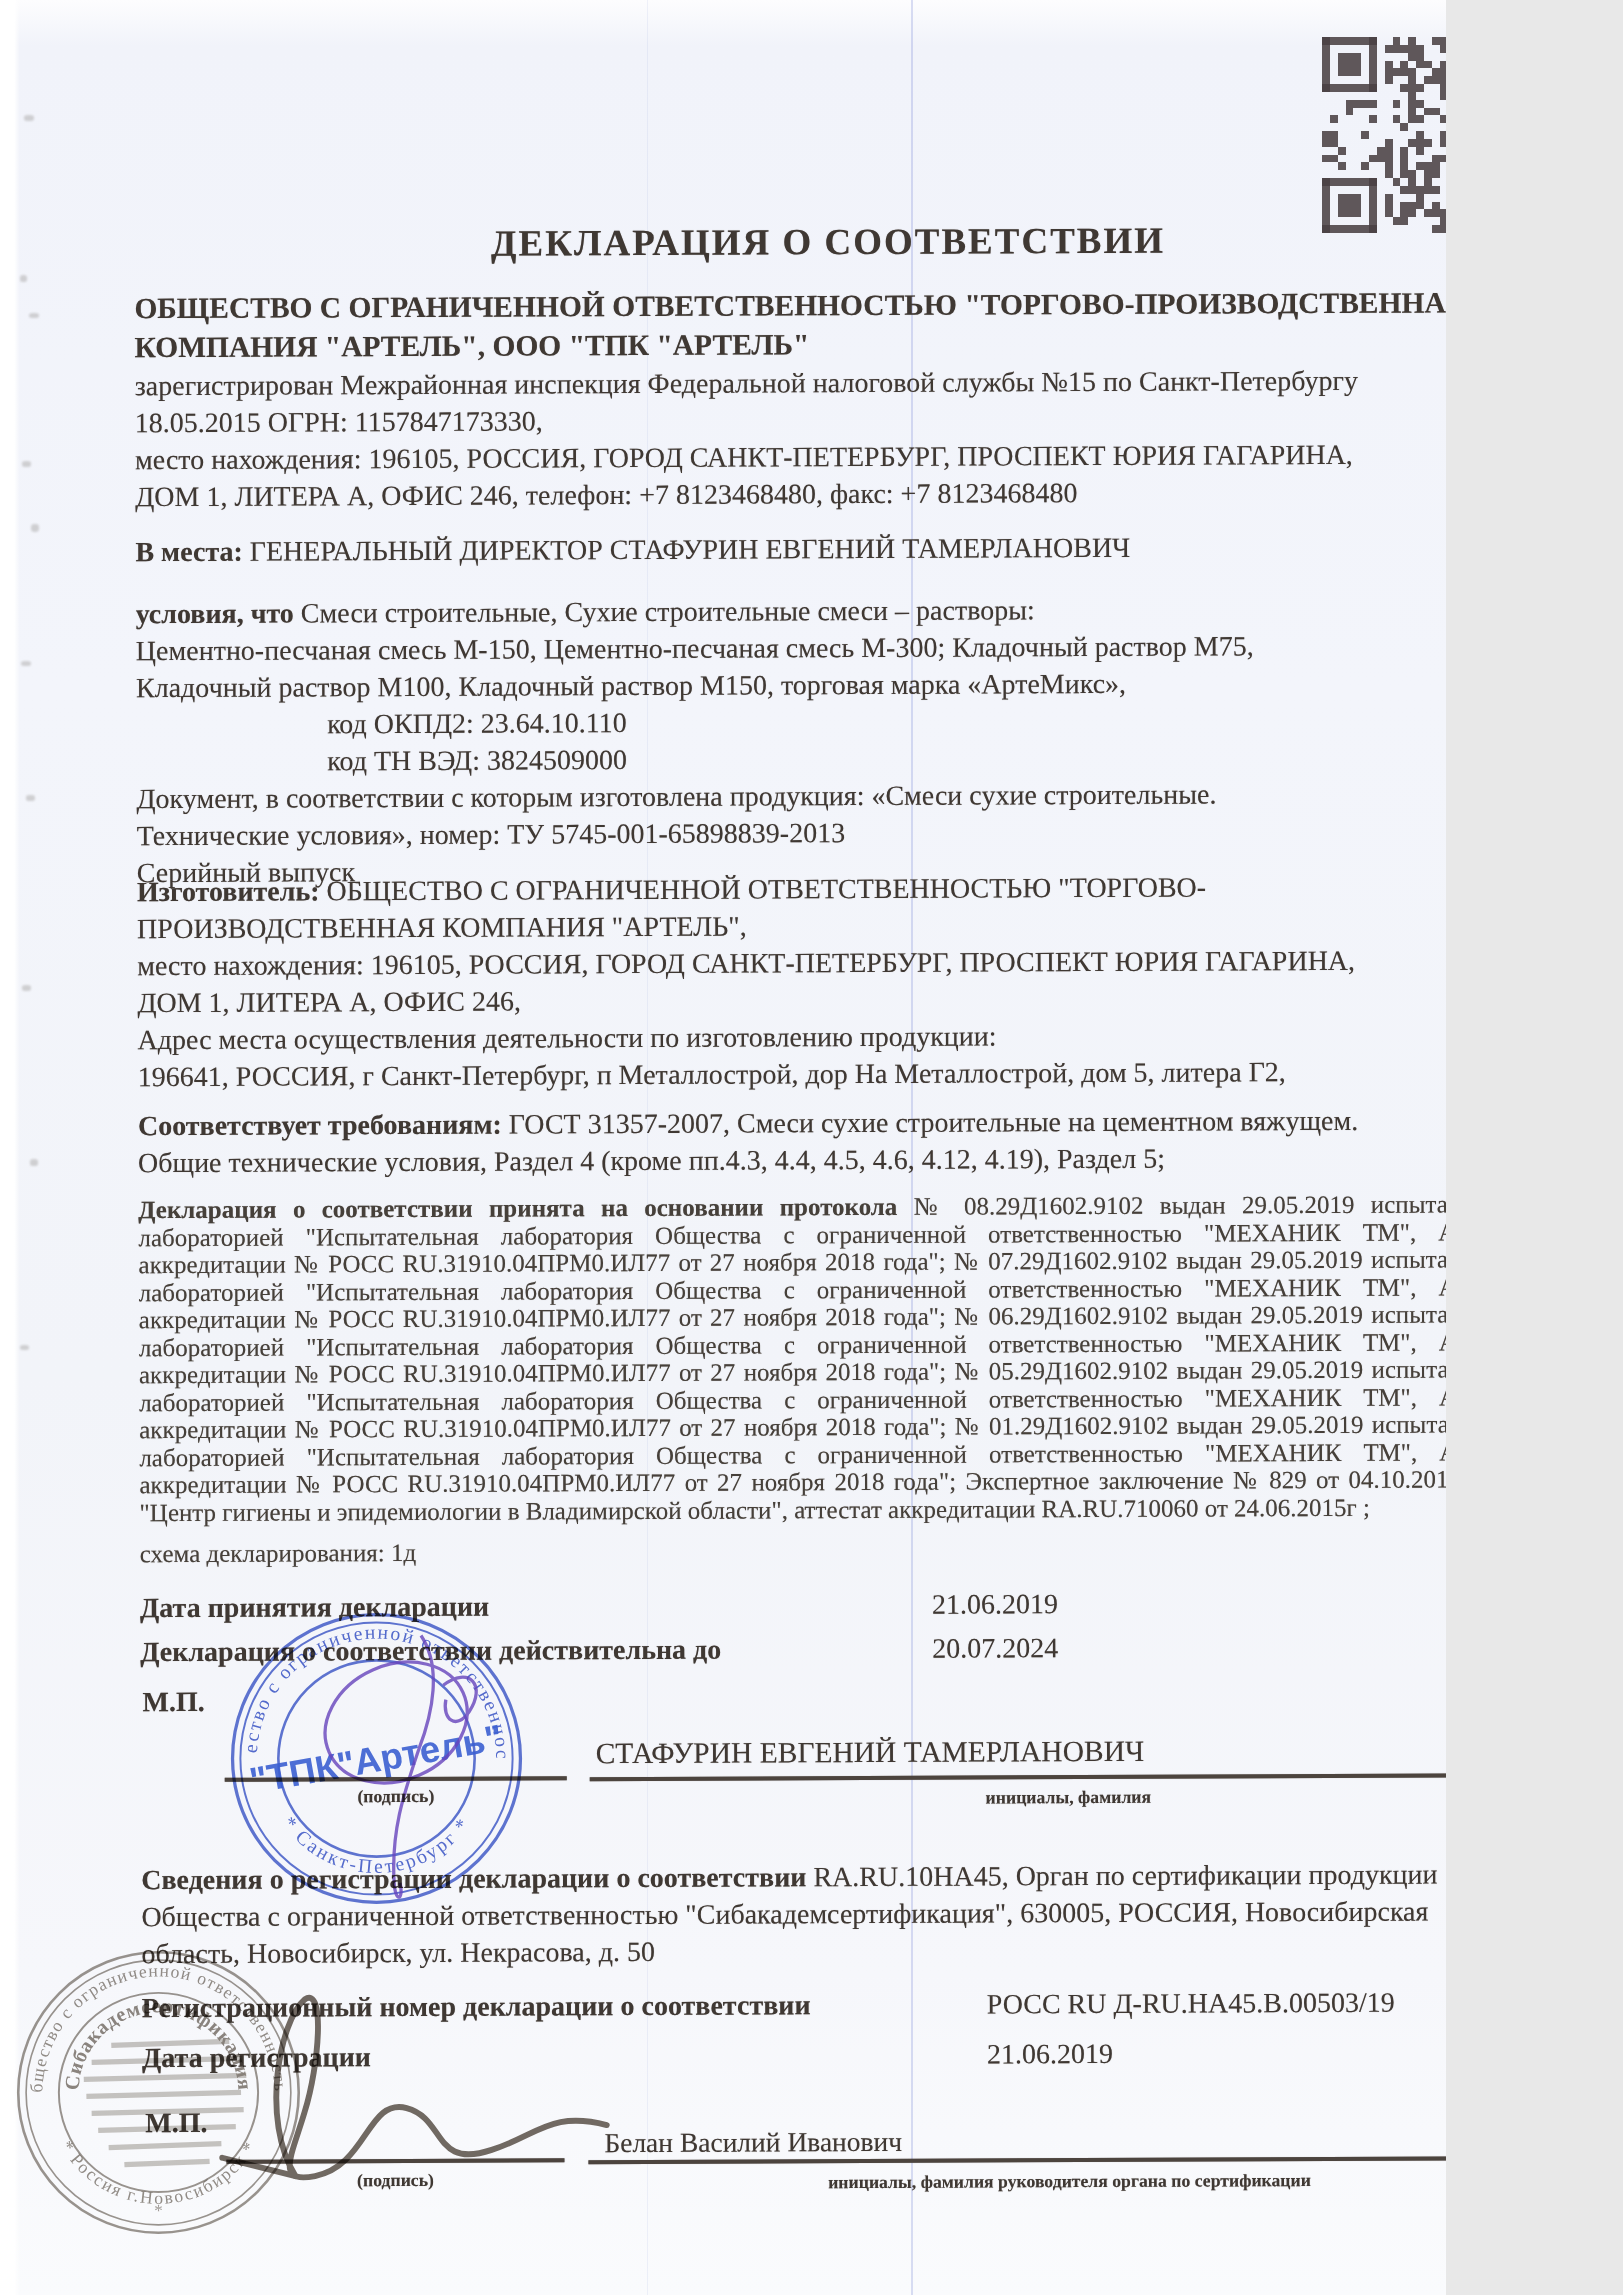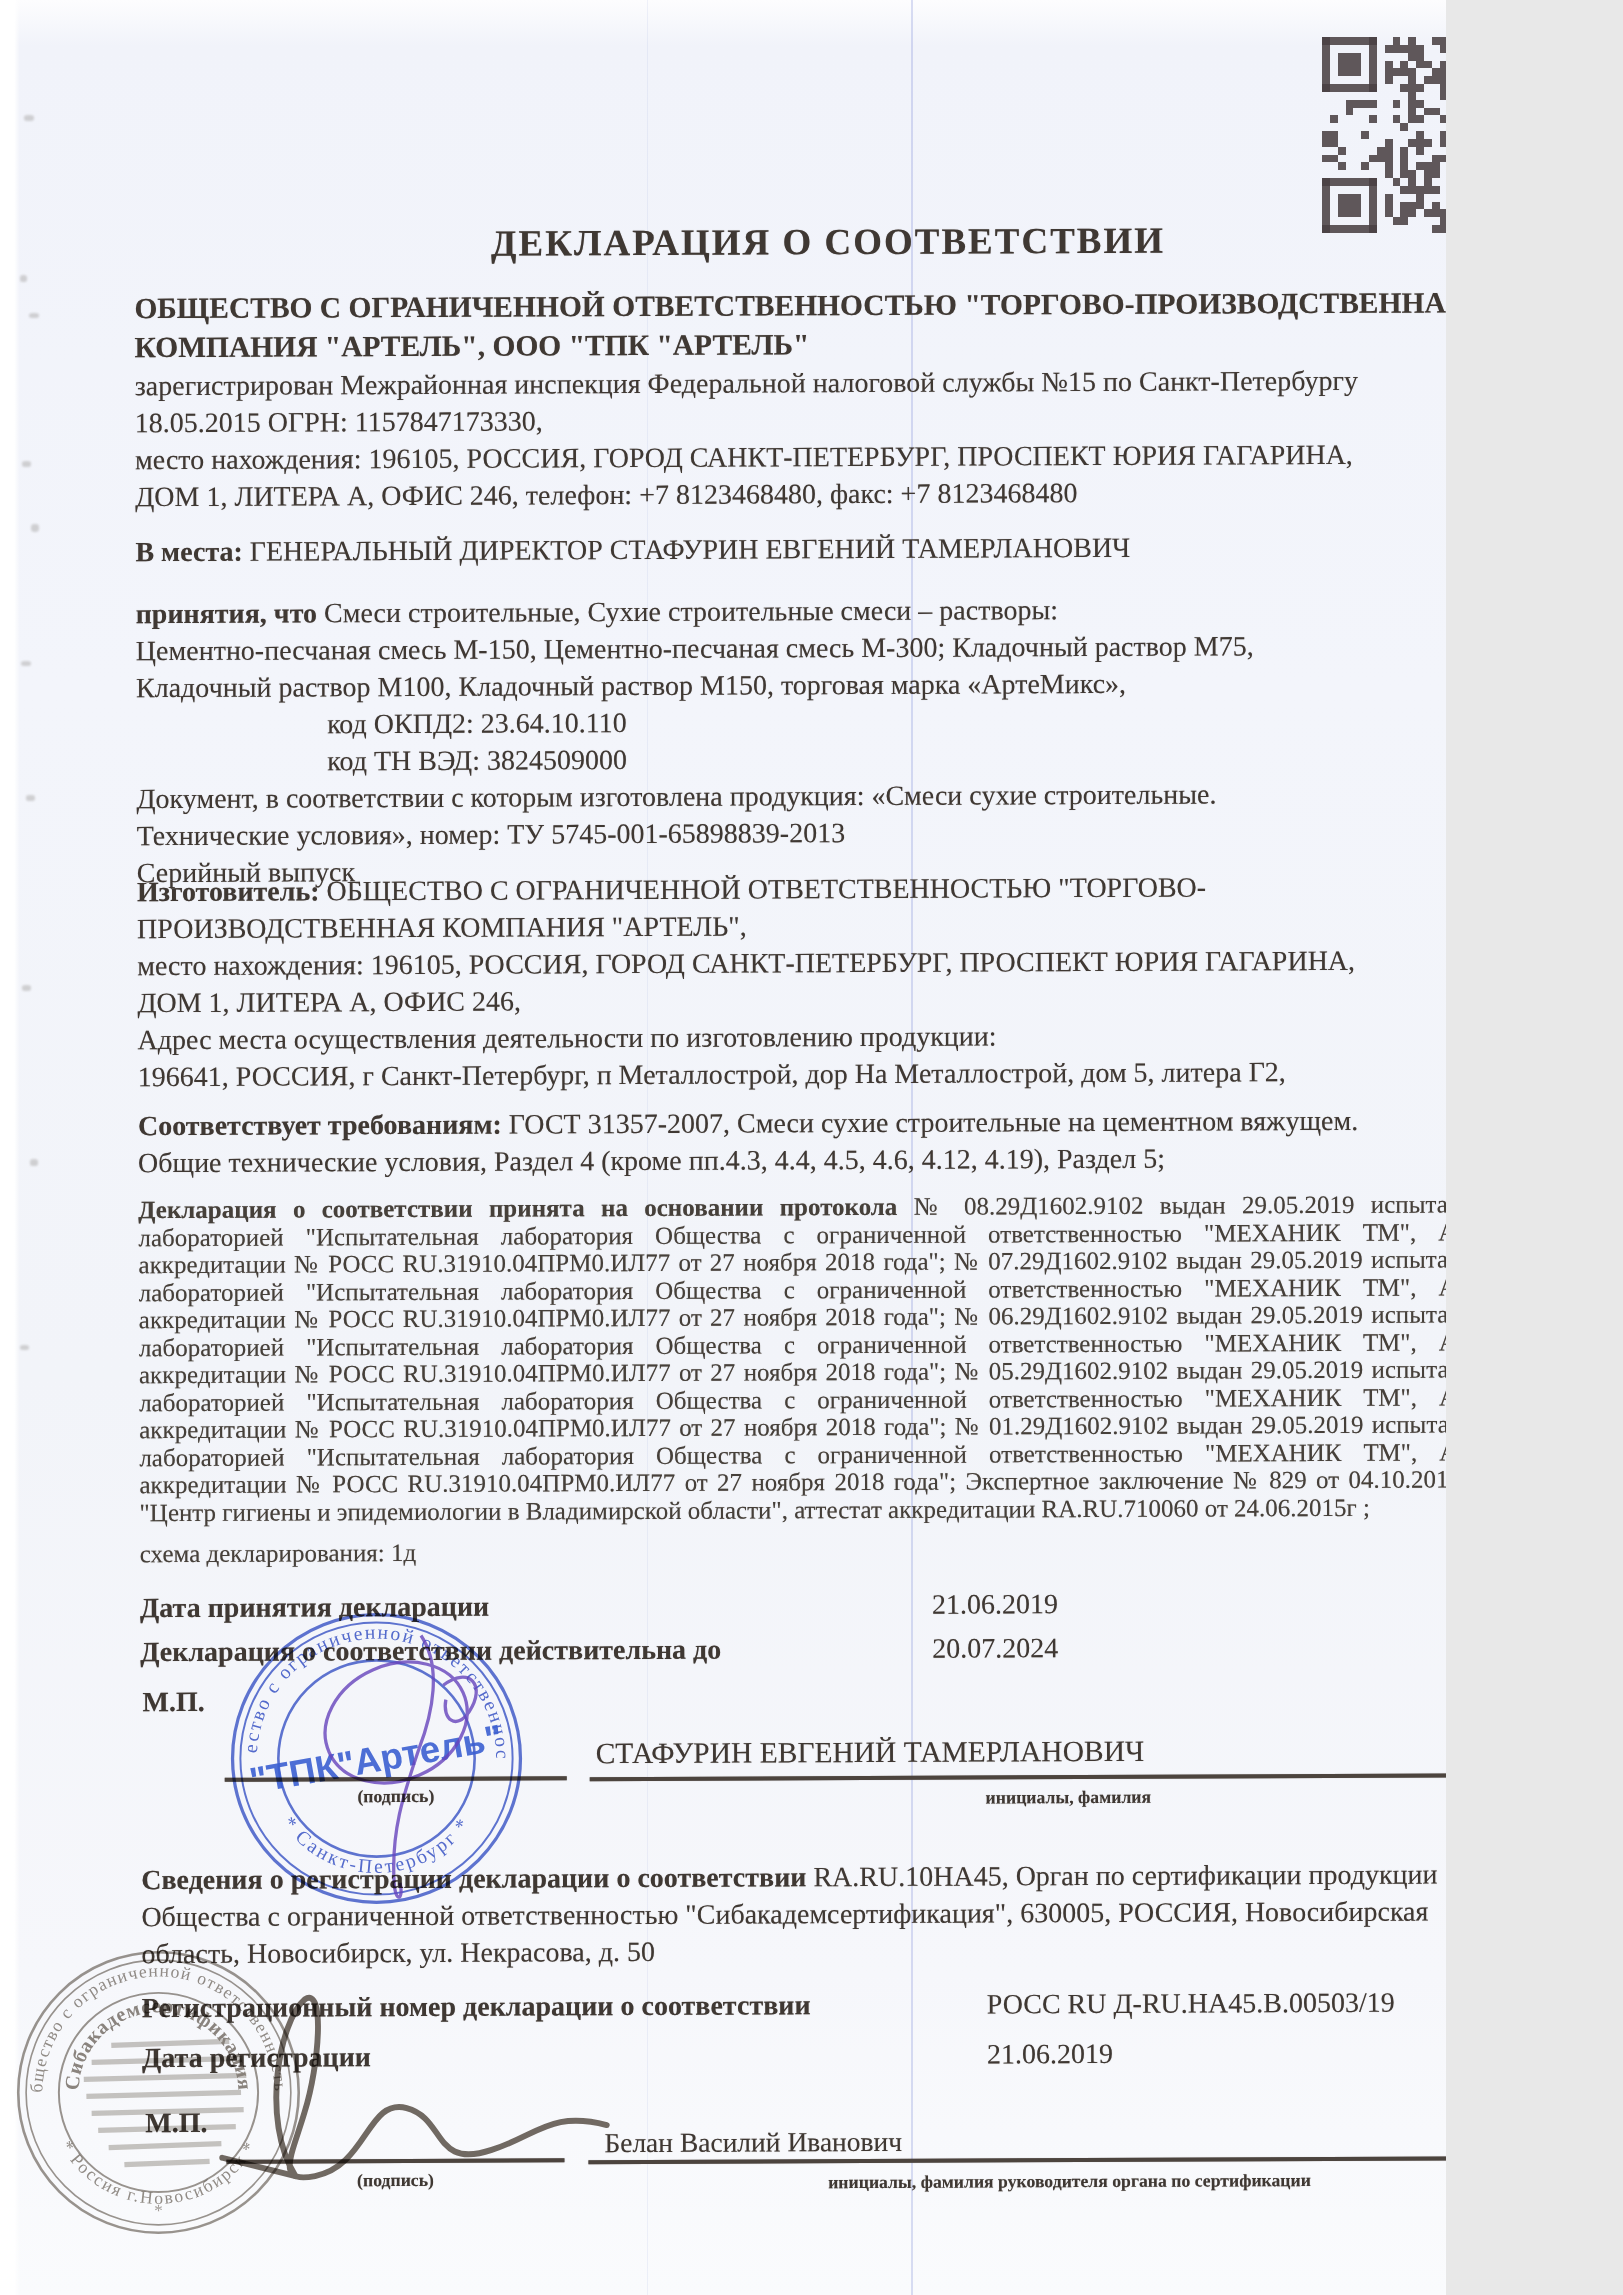--- a/index.html
+++ b/index.html
@@ -265,21 +265,21 @@
       <div>18.05.2015 ОГРН: 1157847173330,</div>
       <div>место нахождения: 196105, РОССИЯ, ГОРОД САНКТ-ПЕТЕРБУРГ, ПРОСПЕКТ ЮРИЯ ГАГАРИНА,</div>
       <div>ДОМ 1, ЛИТЕРА А, ОФИС 246, телефон: +7 8123468480, факс: +7 8123468480</div>
     </div>
 
     <div class="t body" style="left:137px;top:531px;">
       <span class="b">В места:</span><span> ГЕНЕРАЛЬНЫЙ ДИРЕКТОР СТАФУРИН ЕВГЕНИЙ ТАМЕРЛАНОВИЧ</span>
     </div>
 
     <div class="block body" style="left:137px;top:593px;">
-      <div><span class="b">принятия, что</span><span> Смеси строительные, Сухие строительные смеси – растворы:</span></div>
+      <div><span class="b">условия, что</span><span> Смеси строительные, Сухие строительные смеси – растворы:</span></div>
       <div>Цементно-песчаная смесь М-150, Цементно-песчаная смесь М-300; Кладочный раствор М75,</div>
       <div>Кладочный раствор М100, Кладочный раствор М150, торговая марка «АртеМикс»,</div>
       <div class="indent">код ОКПД2: 23.64.10.110</div>
       <div class="indent">код ТН ВЭД: 3824509000</div>
       <div>Документ, в соответствии с которым изготовлена продукция: «Смеси сухие строительные.</div>
       <div>Технические условия», номер: ТУ 5745-001-65898839-2013</div>
       <div>Серийный выпуск</div>
     </div>
 
     <div class="block body" style="left:137px;top:871px;">

